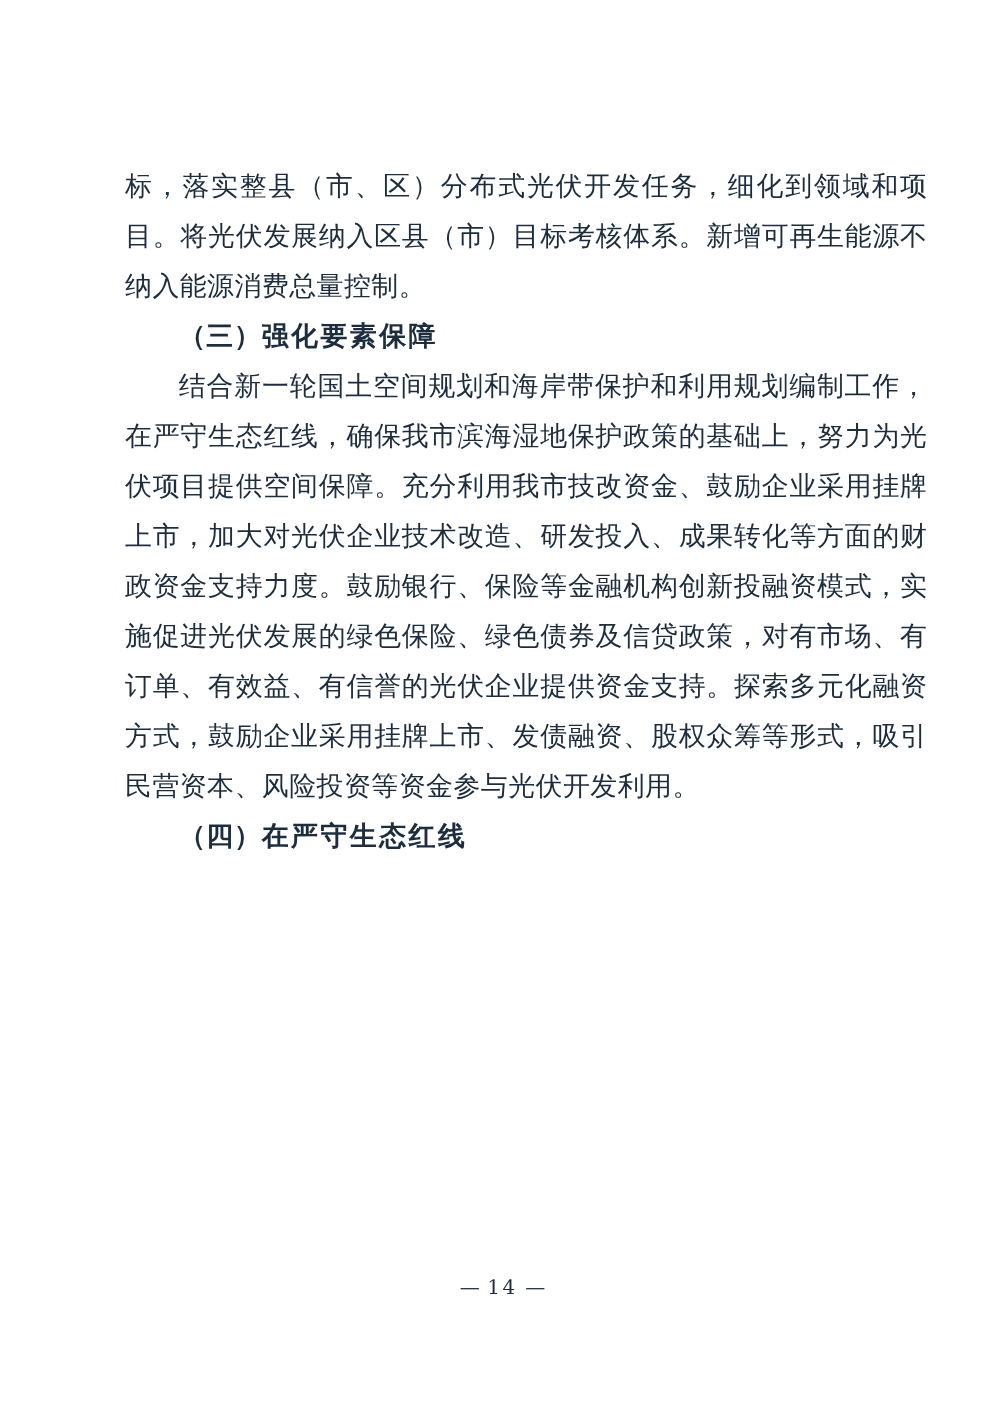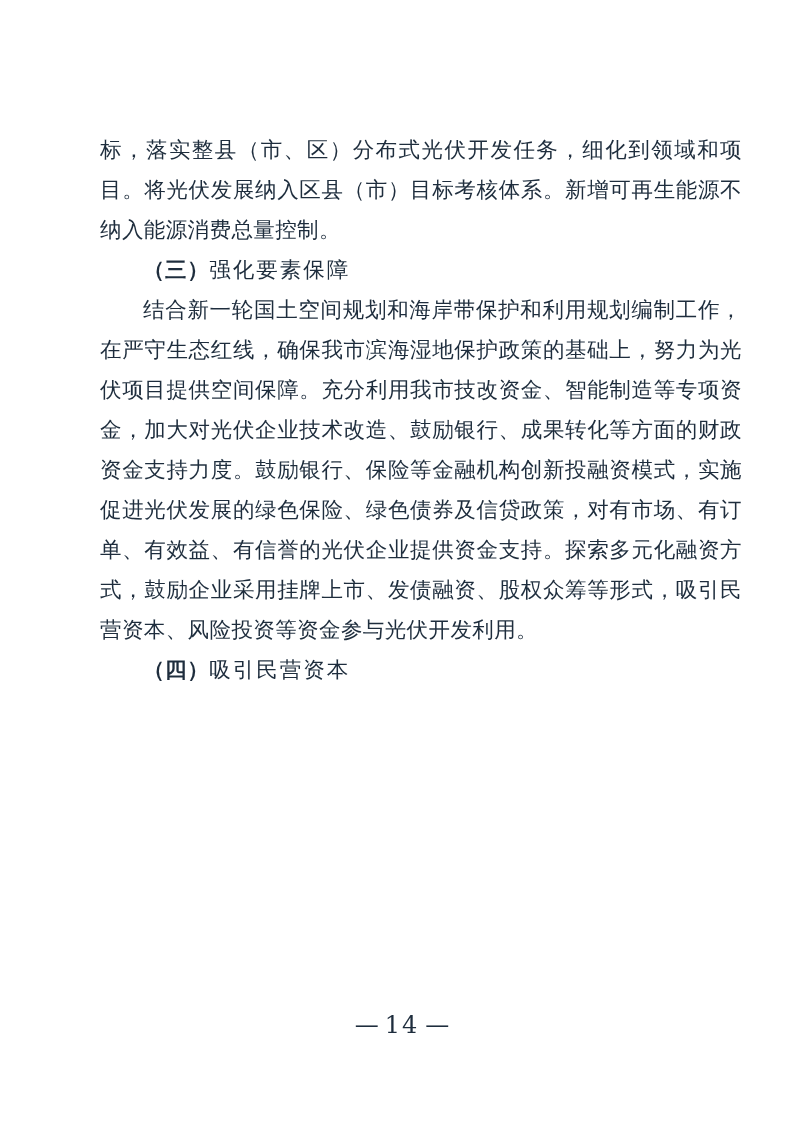--- a/index.html
+++ b/index.html
@@ -44,33 +44,33 @@
   p.heading {
     margin: 0;
     text-indent: 2em;
     font-weight: bold;
     letter-spacing: 0.6px;
   }
   p.heading .hd-num {
     font-weight: bold;
   }
   p.heading .hd-text {
-    font-weight: normal;
+    font-weight: bold;
     letter-spacing: 2px;
   }
   .spacer-line {
     height: 40px;
   }
   .footer {
     position: absolute;
     left: 10px;
     right: 0;
     bottom: 84px;
     text-align: center;
-    font-size: 24px;
+    font-size: 16px;
     color: #1e2d3d;
     letter-spacing: 2px;
     font-family: "DejaVu Serif", "Liberation Serif", serif;
   }
   .footer .dash {
     letter-spacing: 0;
     padding: 0 6px;
   }
   .attach {
     text-indent: 2em;
@@ -82,24 +82,24 @@
 
 <div class="page">
   <div class="doc-body">
 
     <p class="para">标，落实整县（市、区）分布式光伏开发任务，细化到领域和项目。将光伏发展纳入区县（市）目标考核体系。新增可再生能源不纳入能源消费总量控制。</p>
 
     <p class="heading">
       <span class="hd-num">（三）</span><span class="hd-text">强化要素保障</span>
     </p>
 
-    <p class="indent2">结合新一轮国土空间规划和海岸带保护和利用规划编制工作，在严守生态红线，确保我市滨海湿地保护政策的基础上，努力为光伏项目提供空间保障。充分利用我市技改资金、智能制造等专项资金，加大对光伏企业技术改造、鼓励银行、成果转化等方面的财政资金支持力度。鼓励银行、保险等金融机构创新投融资模式，实施促进光伏发展的绿色保险、绿色债券及信贷政策，对有市场、有订单、有效益、有信誉的光伏企业提供资金支持。探索多元化融资方式，鼓励企业采用挂牌上市、发债融资、股权众筹等形式，吸引民营资本、风险投资等资金参与光伏开发利用。</p>
+    <p class="indent2">结合新一轮国土空间规划和海岸带保护和利用规划编制工作，在严守生态红线，确保我市滨海湿地保护政策的基础上，努力为光伏项目提供空间保障。充分利用我市技改资金、鼓励企业采用挂牌上市，加大对光伏企业技术改造、研发投入、成果转化等方面的财政资金支持力度。鼓励银行、保险等金融机构创新投融资模式，实施促进光伏发展的绿色保险、绿色债券及信贷政策，对有市场、有订单、有效益、有信誉的光伏企业提供资金支持。探索多元化融资方式，鼓励企业采用挂牌上市、发债融资、股权众筹等形式，吸引民营资本、风险投资等资金参与光伏开发利用。</p>
 
     <p class="heading">
-      <span class="hd-num">（四）</span><span class="hd-text">吸引民营资本</span>
+      <span class="hd-num">（四）</span><span class="hd-text">在严守生态红线</span>
     </p>
 
 
 
     <div class="spacer-line"></div>
 
 
   </div>
 </div>
 

